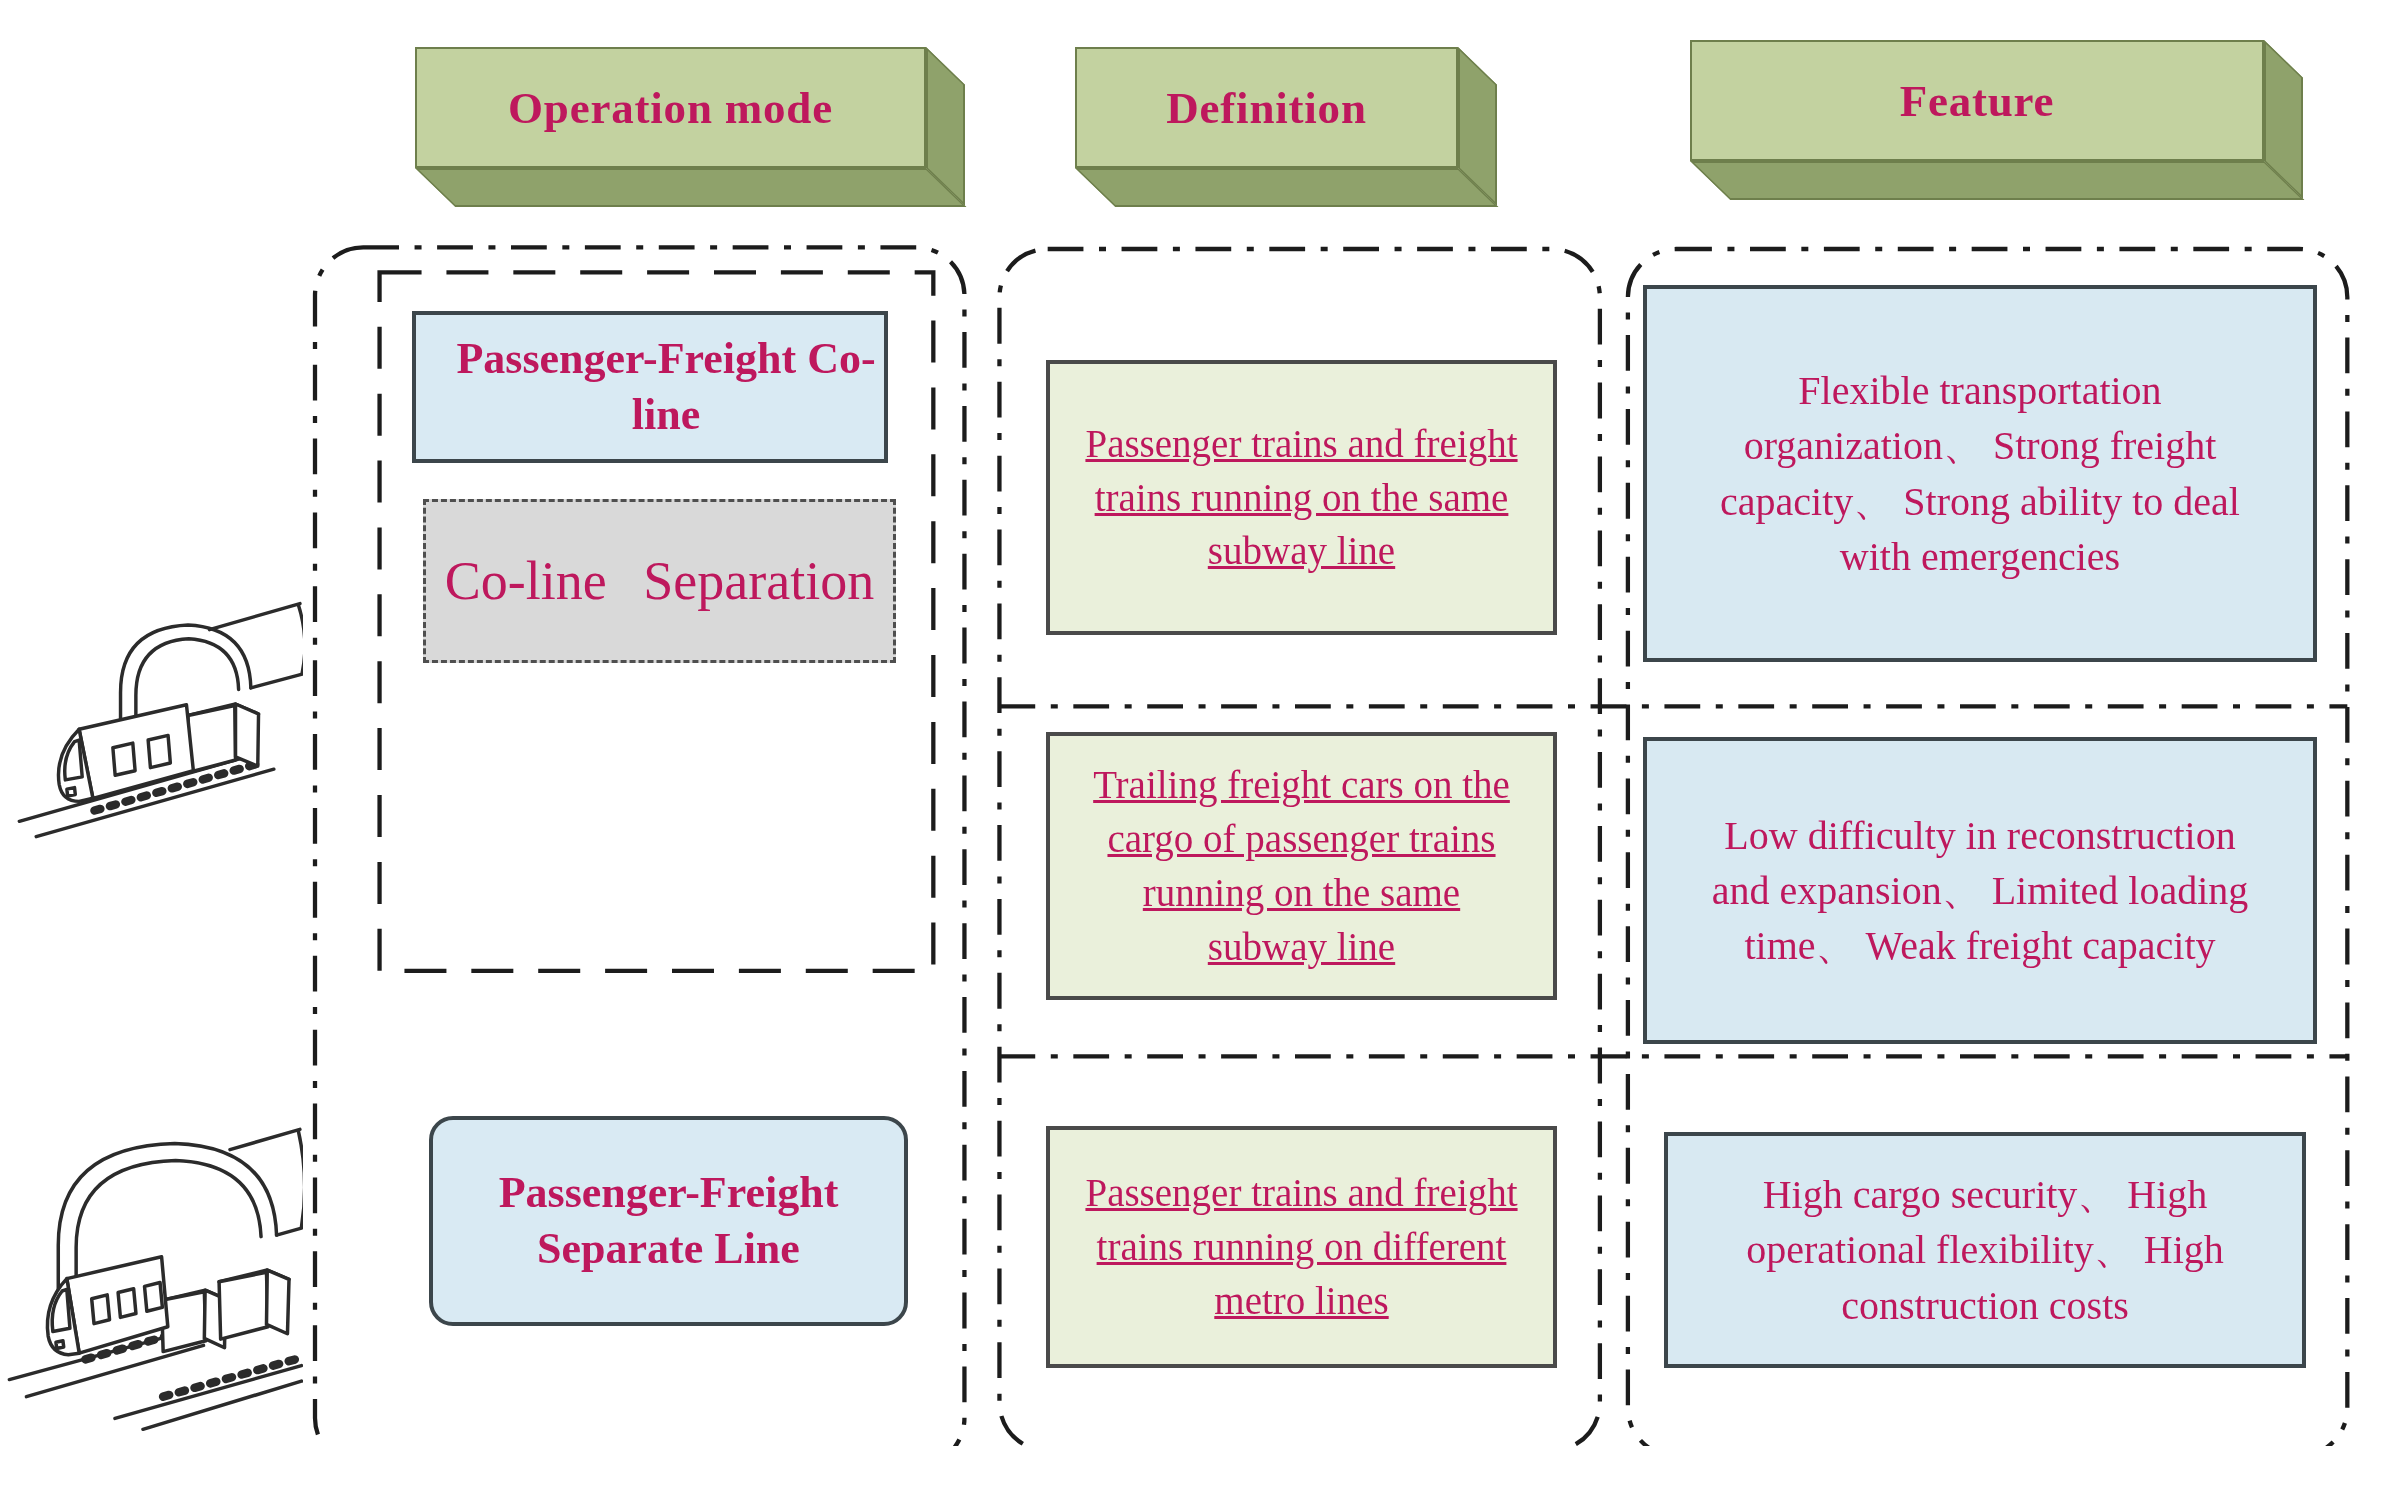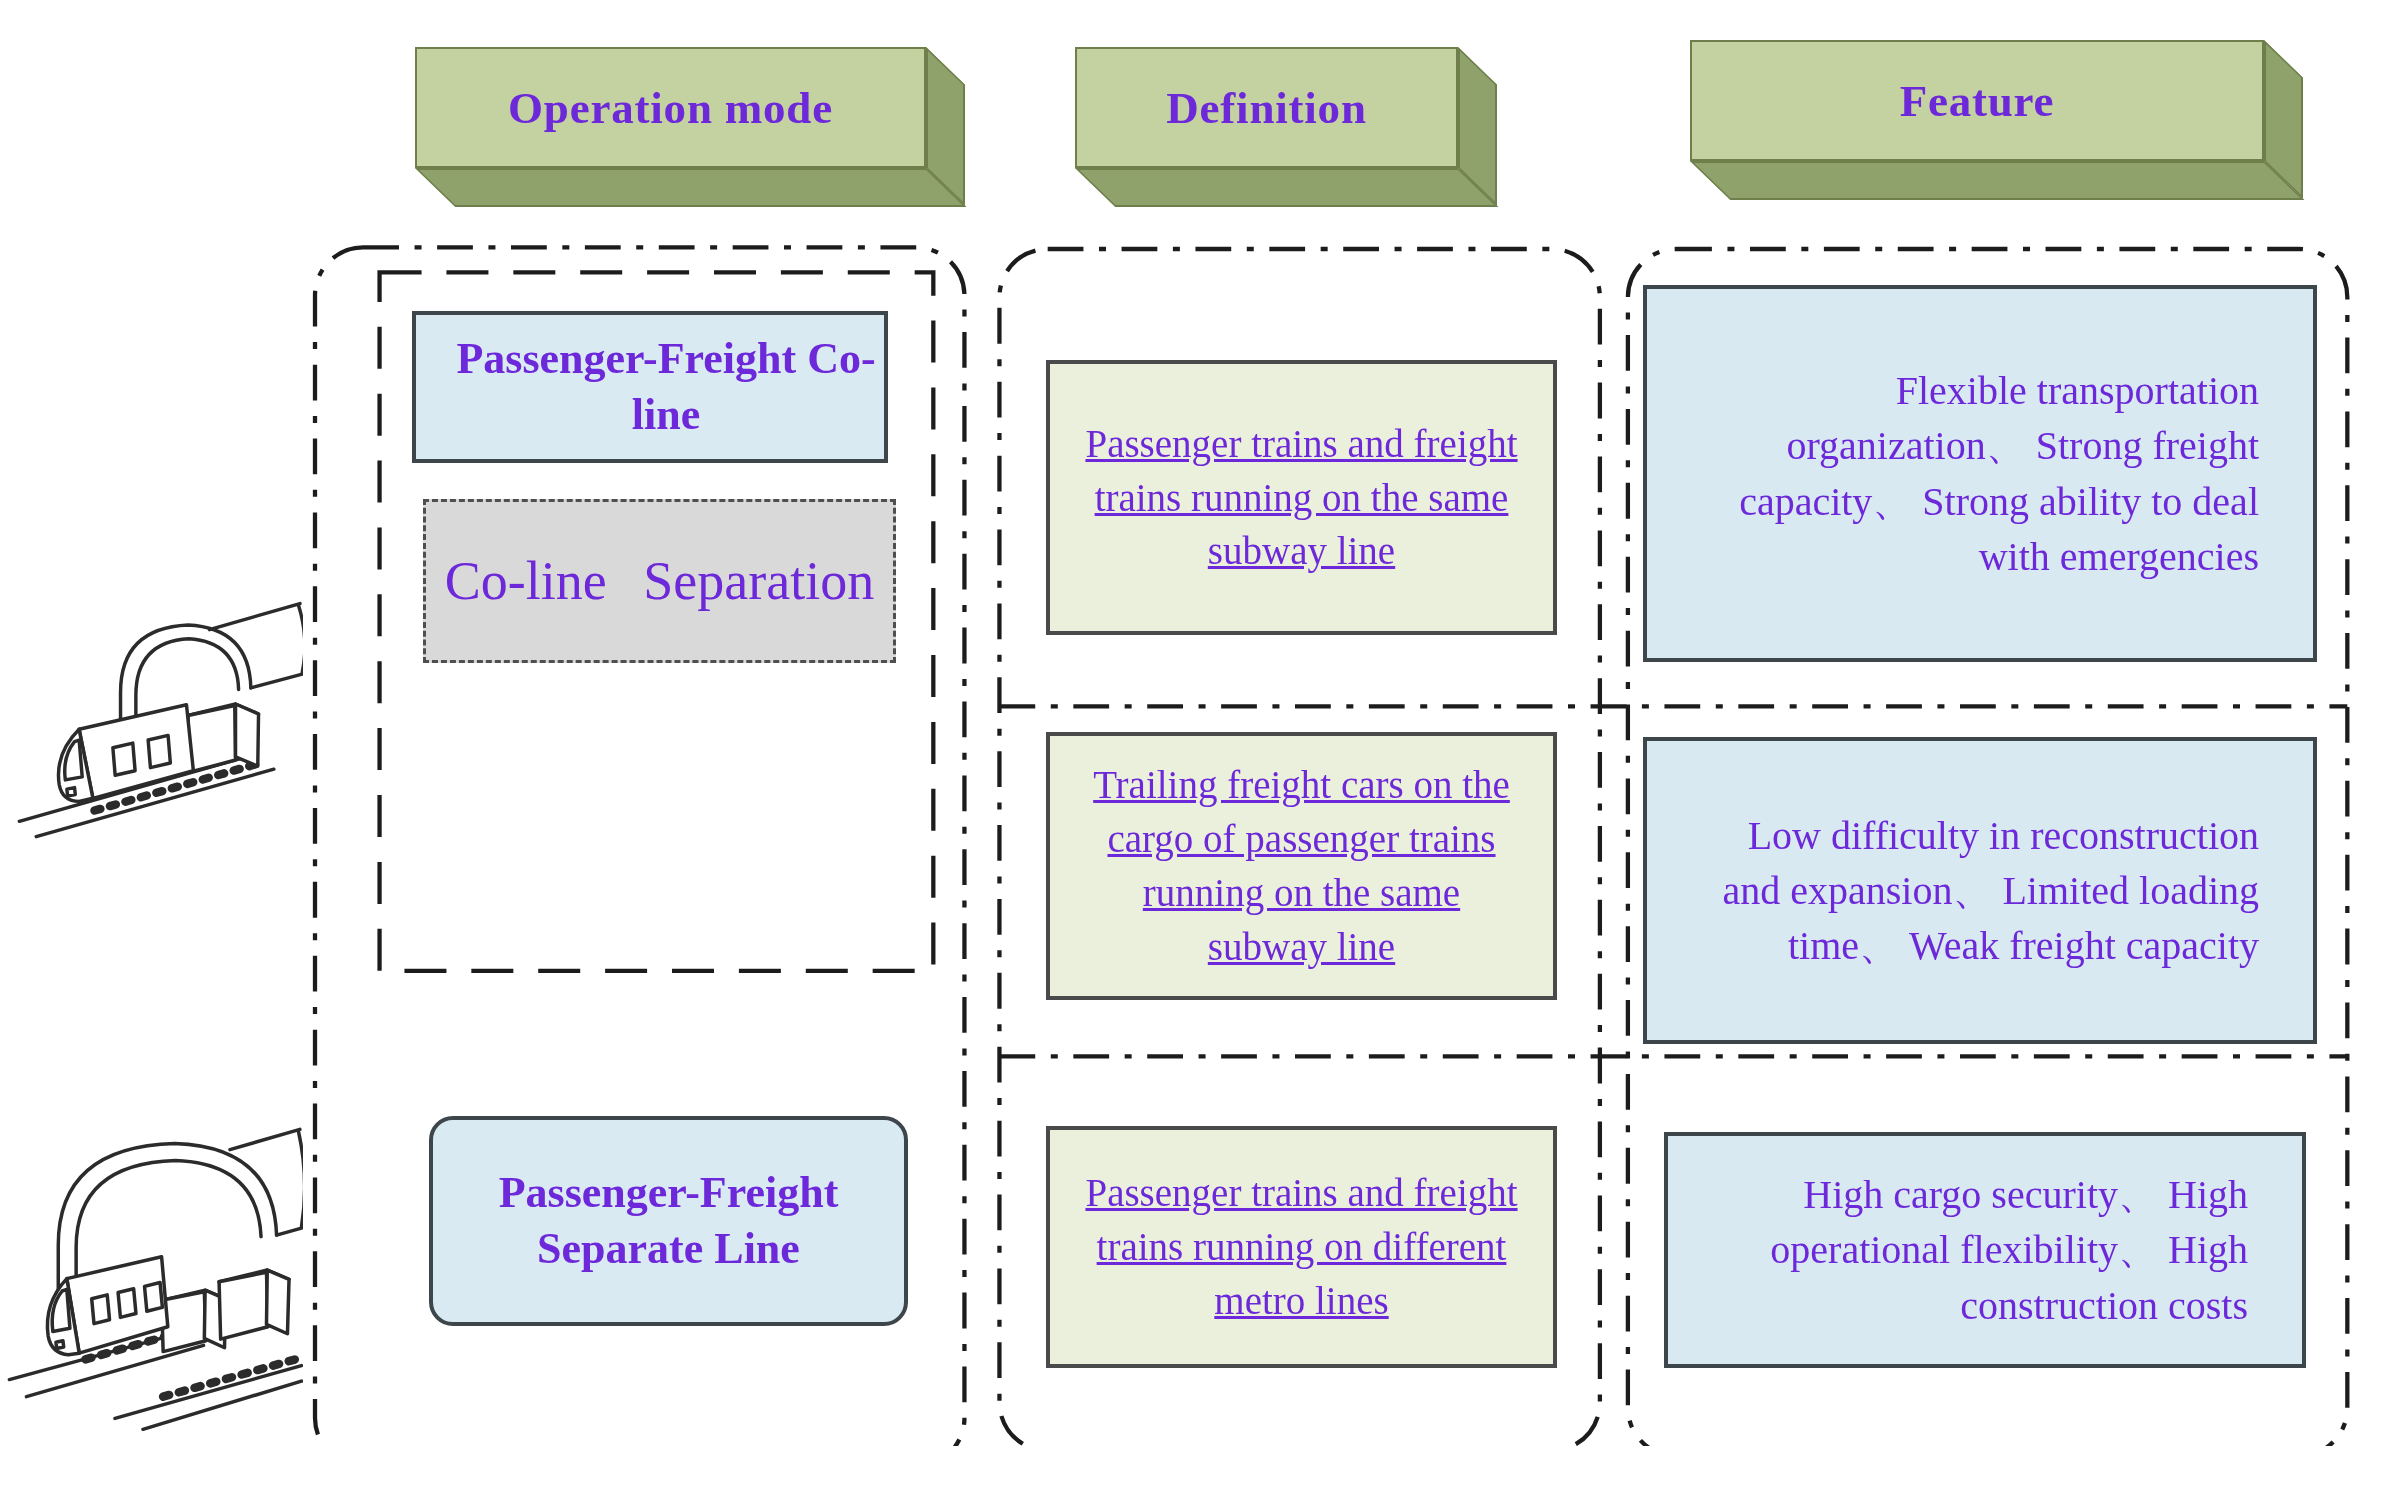--- a/index.html
+++ b/index.html
@@ -1,18 +1,18 @@
 <!DOCTYPE html>
 <html style="--header_face: #c3d2a0; --header_side: #8fa26b; --header_edge: #6e7f4c; --blue_box_fill: #d9eaf3; --blue_box_border: #3c464b; --gray_box_fill: #d9d9d9; --gray_box_border: #4f4f4f; --definition_box_fill: #eaf0db; --definition_box_border: #4a4a4a; --feature_box_fill: #d8e9f2; --container_line: #1c1c1c;font-size:12.4px"><head>
 <meta charset="utf-8">
 <style>
   html,body{margin:0;padding:0;background:#ffffff;}
   .stage{
     position:relative;width:2401px;height:1446px;background:#ffffff;overflow:hidden;
-    font-family:"Liberation Serif","DejaVu Serif",serif;color:#6d28d9;
+    font-family:"Liberation Serif","DejaVu Serif",serif;color:#be185d;
   }
   svg.underlay{position:absolute;left:0;top:0;width:2401px;height:1506px;}
   .dashdot{fill:none;stroke:var(--container_line,#1c1c1c);stroke-width:5.5;stroke-dasharray:46 20 9 20;}
   .longdash{fill:none;stroke:var(--container_line,#1c1c1c);stroke-width:5.5;stroke-dasharray:54 32;}
 
   
   .hdr{position:absolute;}
   .hdr .face{
     position:relative;z-index:2;display:flex;align-items:center;justify-content:center;
     width:100%;height:100%;box-sizing:border-box;
@@ -41,21 +41,21 @@
   .mode-sub{
     background:var(--gray_box_fill,#d9d9d9);border:3.9px dashed var(--gray_box_border,#4f4f4f);
     font-size:54px;word-spacing:23px;
   }
   .def{
     background:var(--definition_box_fill,#eaf0db);border:4.7px solid var(--definition_box_border,#4a4a4a);
     font-size:39px;padding:0 31px;text-decoration:underline;
   }
   .feat{
     background:var(--feature_box_fill,#d8e9f2);border:4.7px solid var(--blue_box_border,#3c464b);
-    font-size:40px;padding:0 54px;text-align:right;
+    font-size:40px;padding:0 54px;
   }
 
   .sketch{position:absolute;}
   .sketch path{fill:none;stroke:#2b2b2b;stroke-width:4.5;stroke-linecap:round;stroke-linejoin:round;}
   .sketch path.solid{fill:#ffffff;}
   .sketch path.hatch{stroke-width:11;stroke-dasharray:8 13;}
 </style>
 </head>
 <body>
 

